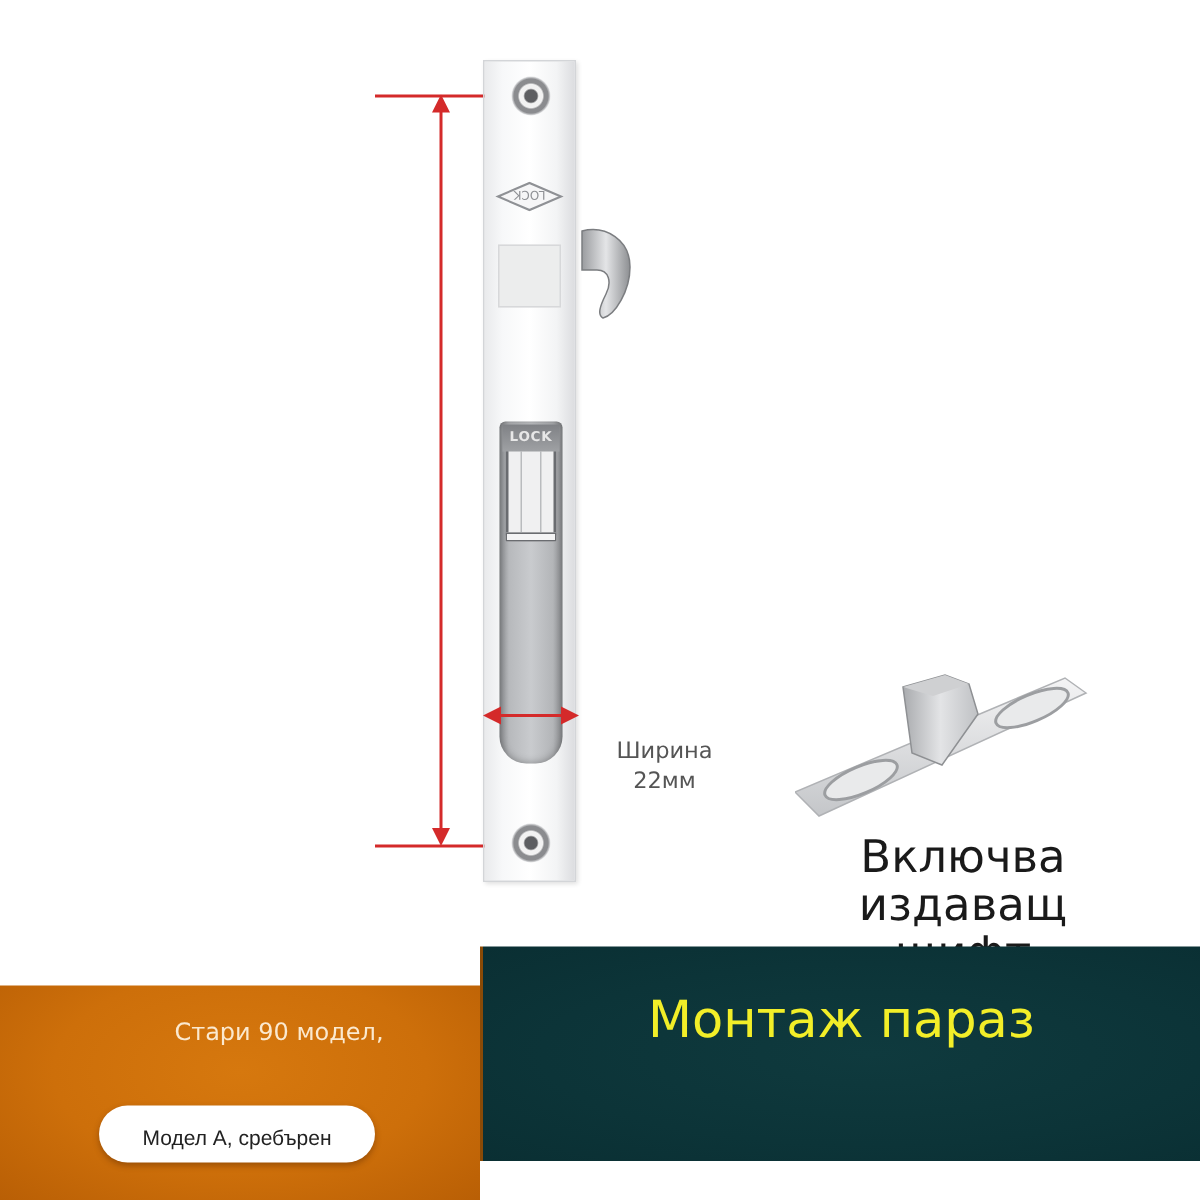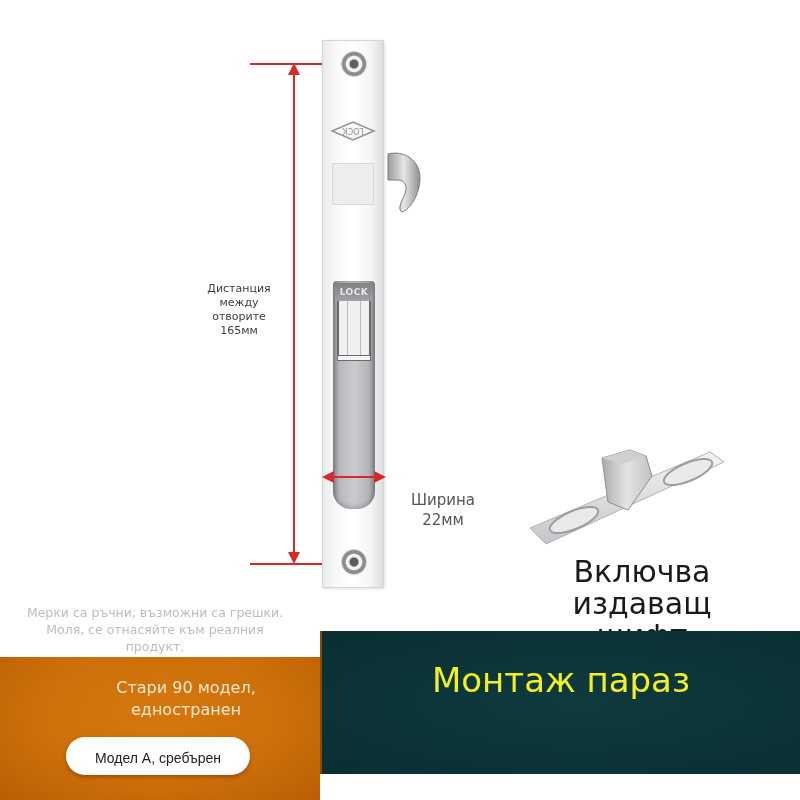--- a/index.html
+++ b/index.html
@@ -140,26 +140,20 @@
 <div class="stage">
 
   <div class="red-h" style="left:250px; top:63px; width:108px;"></div>
 
   <div class="red-v" style="left:293px; top:74px; height:482px;"></div>
   <div class="arrow-up" style="left:288px; top:63px;"></div>
   <div class="arrow-down" style="left:288px; top:552px;"></div>
 
   <div class="red-h" style="left:250px; top:563px; width:108px;"></div>
 
-  <div class="dim-label">
-    <div>Дистанция</div>
-    <div>между</div>
-    <div>отворите</div>
-    <div>165мм</div>
-  </div>
 
   <div class="lock-plate">
     <div class="screw-hole screw-top"></div>
     <svg class="lock-logo" viewBox="0 0 46 20">
       <polygon points="2,10 23,1 44,10 23,19" fill="#f6f6f7" stroke="#8f9195" stroke-width="1.4"></polygon>
       <text x="23" y="13.5" text-anchor="middle" font-size="8" font-family="DejaVu Sans, sans-serif" fill="#8f9195" transform="rotate(180 23 10)">LOCK</text>
     </svg>
     <div class="lock-window"></div>
 
     <div class="slider-recess"></div>
@@ -209,31 +203,25 @@
     <ellipse cx="158" cy="32" rx="26" ry="9" transform="rotate(-23 158 32)" fill="#e9eaeb" stroke="#9c9ea1" stroke-width="2"></ellipse>
     <polygon points="72,18 100,10 116,16 122,36 98,70 78,62" fill="url(#bg2)" stroke="#8e9093" stroke-width="1"></polygon>
     <polygon points="72,18 100,10 116,16 92,24" fill="#cfd0d2"></polygon>
   </svg>
 
   <div class="striker-label">
     <div>Включва издаващ</div>
     <div>щифт</div>
   </div>
 
-  <div class="disclaimer">
-    <div>Мерки са ръчни, възможни са грешки.</div>
-    <div>Моля, се отнасяйте към реалния</div>
-    <div>продукт.</div>
-  </div>
 </div>
 
 <div class="banner-left">
   <div class="banner-left-title">
     <div>Стари 90 модел,</div>
-    <div>едностранен</div>
   </div>
   <div class="model-pill">Модел A, сребърен</div>
 </div>
 
 <div class="banner-right">
   <div class="banner-right-title">
     <div>Монтаж параз</div>
   </div>
 </div>
 

